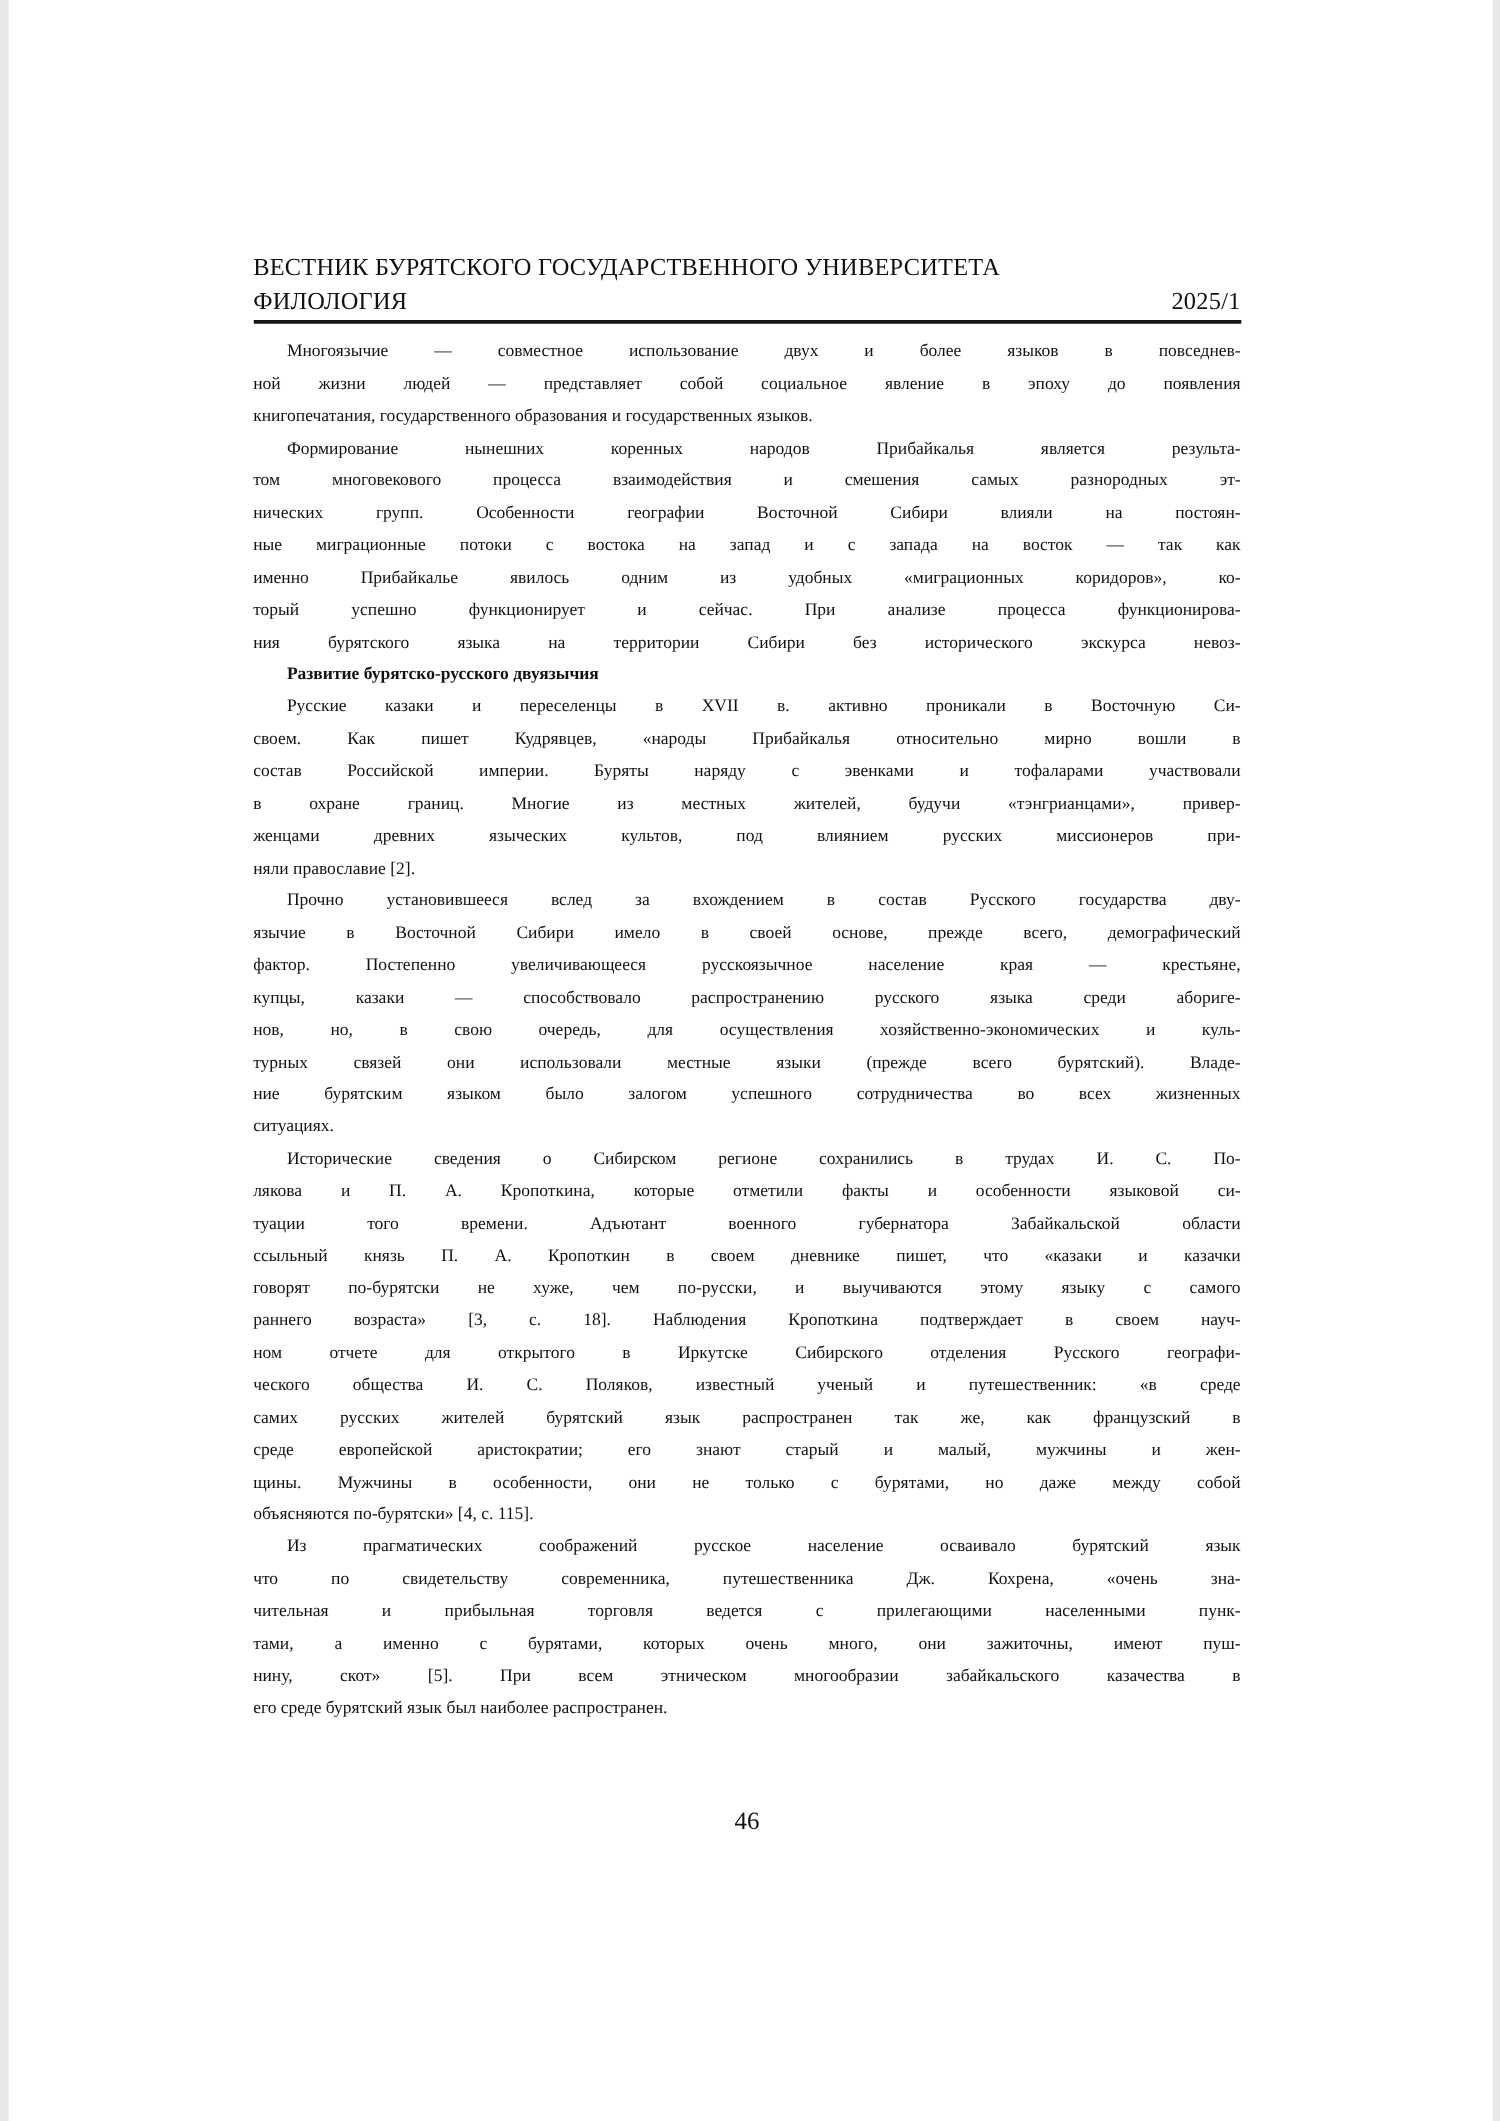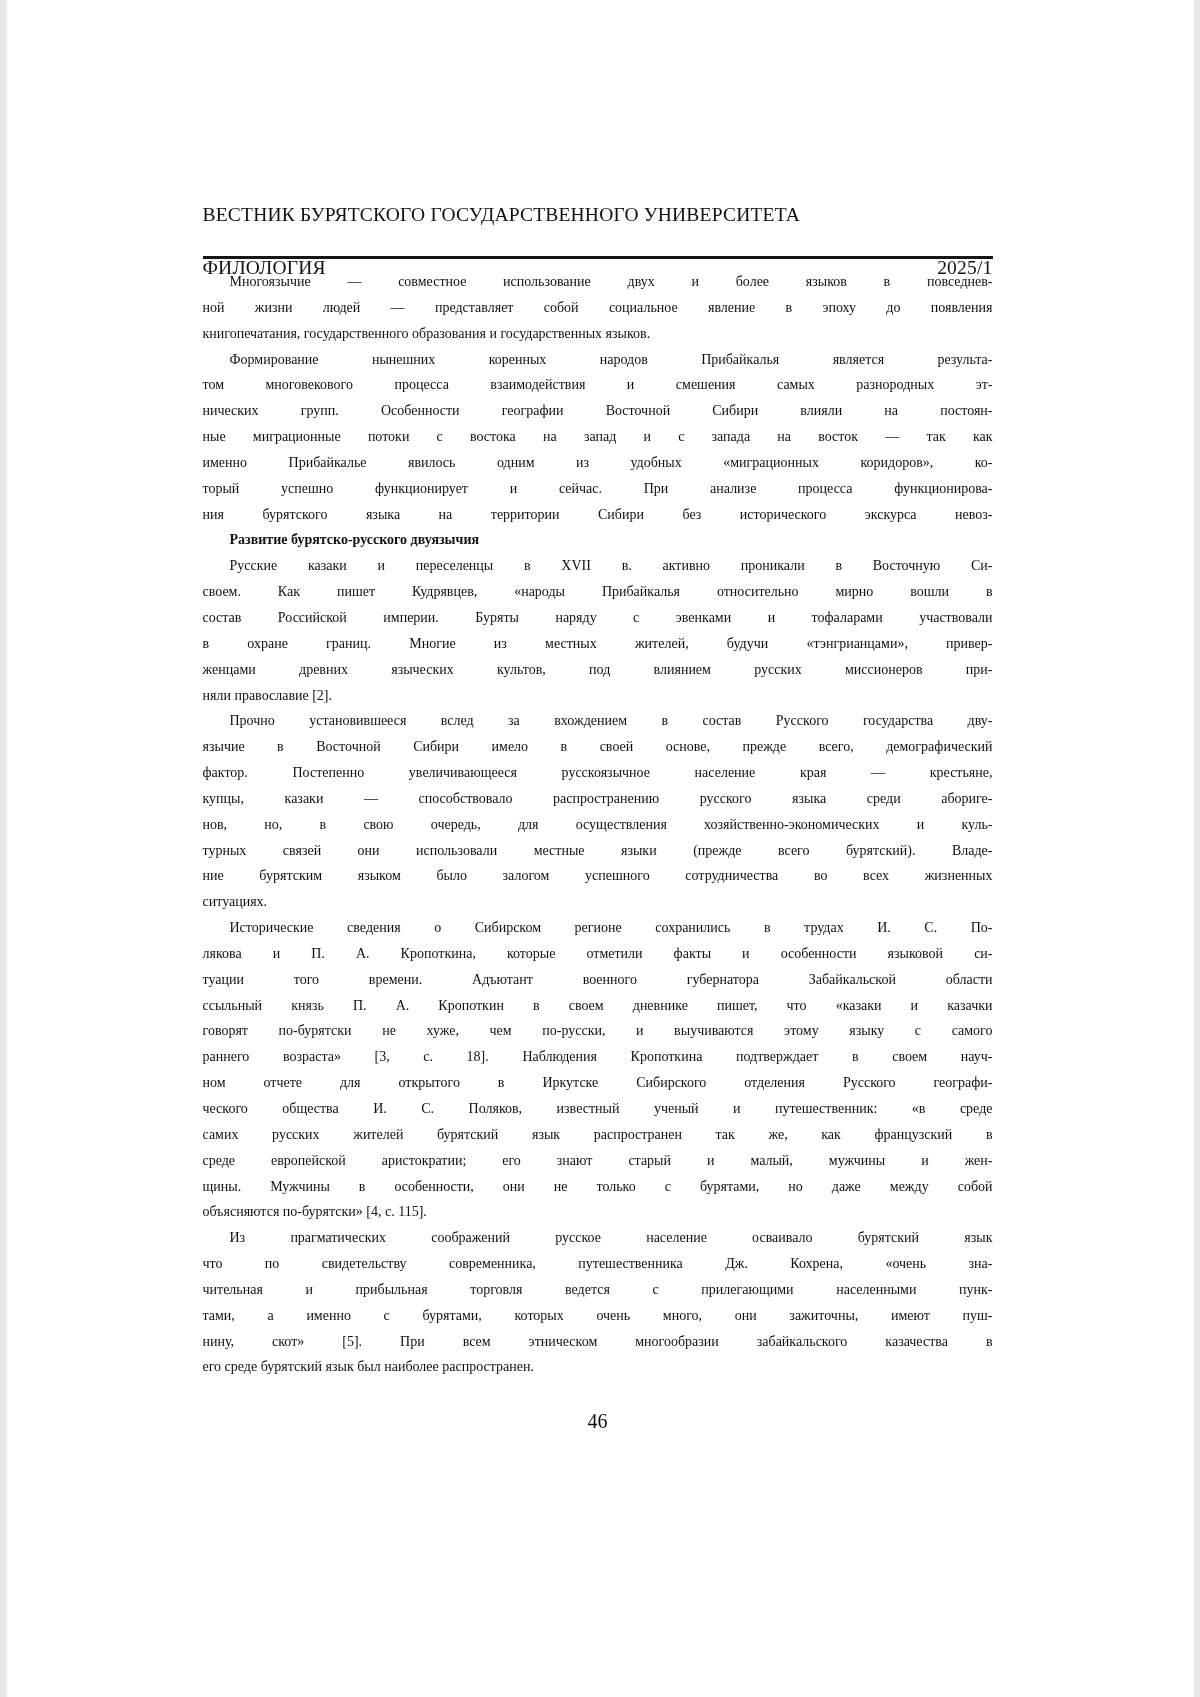--- a/index.html
+++ b/index.html
@@ -22,21 +22,20 @@
   .running-head {
     top: 201px;
     font-size: 19.5px;
     line-height: 27px;
     letter-spacing: 0.2px;
   }
   .running-head .row2 {
     display: flex;
     justify-content: space-between;
     align-items: baseline;
-    margin-top: 26px;
   }
   .head-rule {
     position: absolute;
     top: 256px;
     left: 196px;
     width: 790px;
     border-top: 3px solid #161616;
   }
   
   .article {
@@ -46,21 +45,21 @@
   .line {
     line-height: 25.85px;
     text-align: justify;
     text-align-last: justify;
   }
   .line.first { text-indent: 27px; }
   .line.last  { text-align-last: left; }
   .heading .line { font-weight: bold; }
   
   .folio {
-    top: 1408px;
+    top: 1444px;
     text-align: center;
     font-size: 20px;
     line-height: 26px;
   }
 </style>
 </head>
 <body>
 
 <div class="sheet">
 

